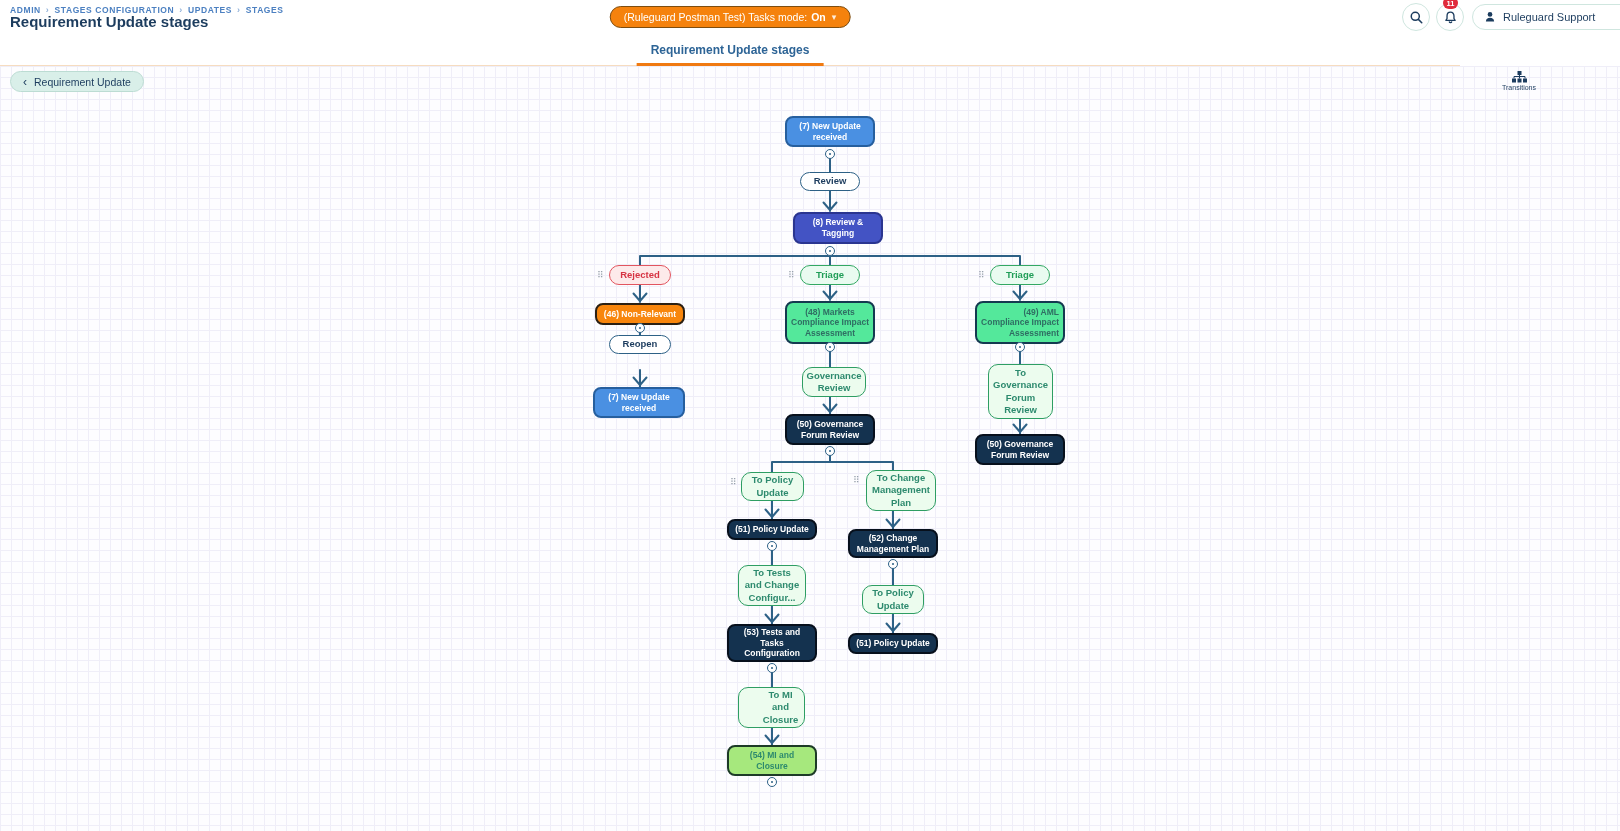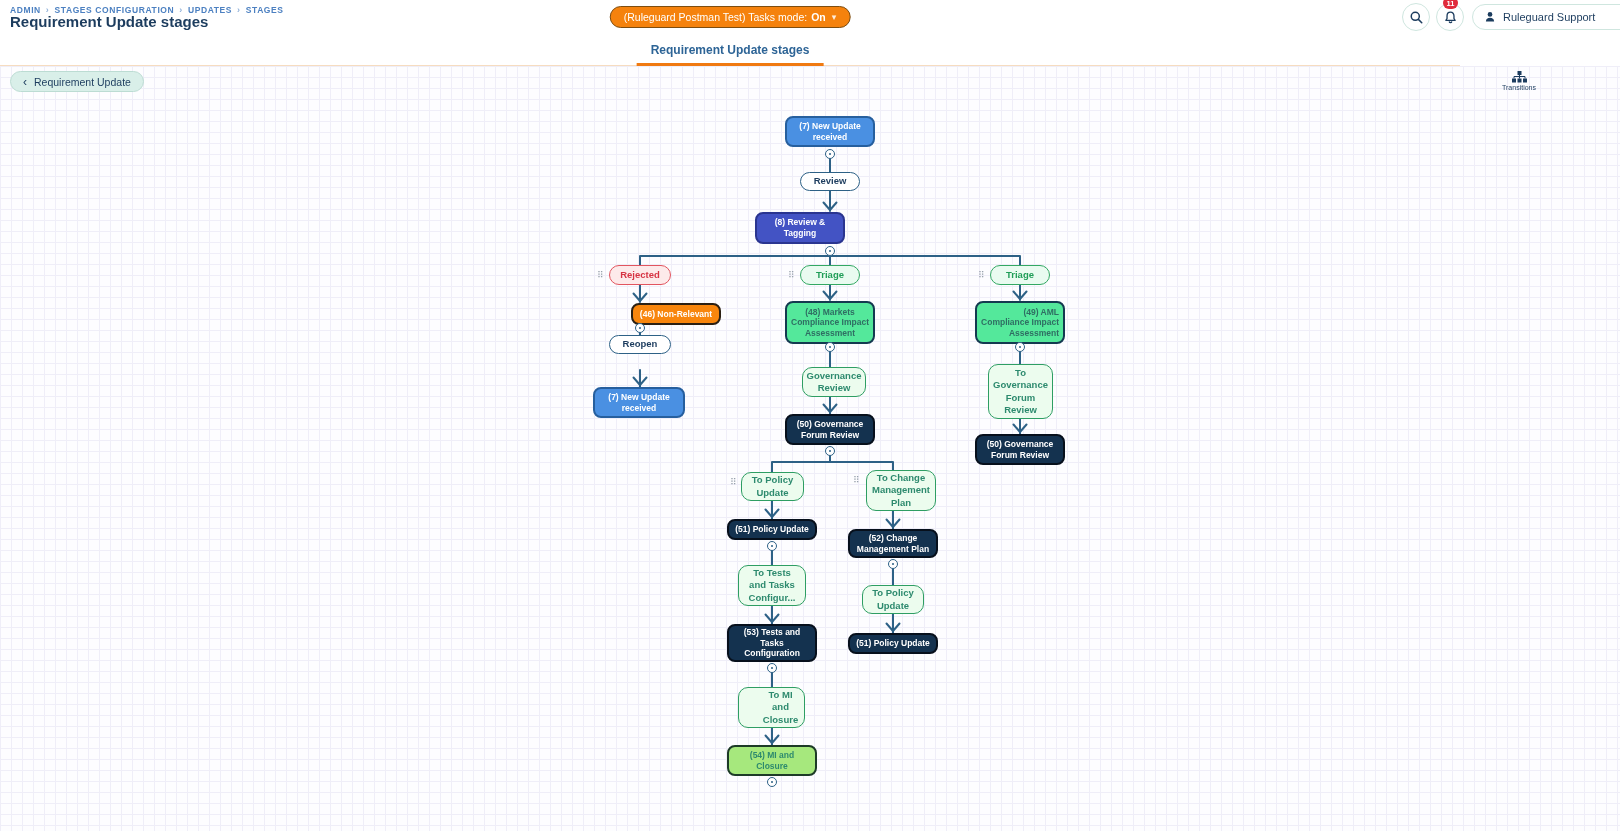--- a/index.html
+++ b/index.html
@@ -169,43 +169,43 @@
           <path d="M7.5 3.5 V5.5 M2 5.5 H13 M2 5.5 V7.5 M7.5 5.5 V7.5 M13 5.5 V7.5" fill="none"></path>
           <rect x="0.5" y="8" width="3" height="3"></rect>
           <rect x="6" y="8" width="3" height="3"></rect>
           <rect x="11.5" y="8" width="3" height="3"></rect>
         </g>
       </svg>
       <span class="lbl">Transitions</span>
     </div>
 
     <div class="node blue" style="left:785px; top:50px;  width:90px; height:31px;">(7) New Update received</div>
-    <div class="node indigo" style="left:755px; top:146px; width:90px; height:32px;">(8) Review &amp; Tagging</div>
-    <div class="node orange" style="left:631px; top:237px; width:90px; height:22px;">(46) Non-Relevant</div>
+    <div class="node indigo" style="left:793px; top:146px; width:90px; height:32px;">(8) Review &amp; Tagging</div>
+    <div class="node orange" style="left:595px; top:237px; width:90px; height:22px;">(46) Non-Relevant</div>
     <div class="node blue" style="left:593px; top:321px; width:92px; height:31px;">(7) New Update received</div>
     <div class="node mint" style="left:785px; top:235px; width:90px; height:43px;">(48) Markets Compliance Impact Assessment</div>
     <div class="node navy" style="left:785px; top:348px; width:90px; height:31px;">(50) Governance Forum Review</div>
     <div class="node mint" style="left:975px; top:235px; width:90px; height:43px;text-align:right;">(49) AML Compliance Impact Assessment</div>
     <div class="node navy" style="left:975px; top:368px; width:90px; height:31px;">(50) Governance Forum Review</div>
     <div class="node navy" style="left:727px; top:453px; width:90px; height:21px;">(51) Policy Update</div>
     <div class="node navy" style="left:848px; top:463px; width:90px; height:29px;">(52) Change Management Plan</div>
     <div class="node navy" style="left:727px; top:558px; width:90px; height:38px;">(53) Tests and Tasks Configuration</div>
     <div class="node navy" style="left:848px; top:567px; width:90px; height:21px;">(51) Policy Update</div>
     <div class="node lime" style="left:727px; top:679px; width:90px; height:31px;">(54) MI and Closure</div>
 
     <div class="tpill white" style="left:800px; top:106px; width:60px; height:19px;">Review</div>
     <div class="tpill red" style="left:609px; top:199px; width:62px; height:20px;">Rejected</div>
     <div class="tpill green" style="left:800px; top:199px; width:60px; height:20px;">Triage</div>
     <div class="tpill green" style="left:990px; top:199px; width:60px; height:20px;">Triage</div>
     <div class="tpill white" style="left:609px; top:269px; width:62px; height:19px;">Reopen</div>
     <div class="tpill lightgreen" style="left:802px; top:301px; width:64px; height:30px;">Governance Review</div>
     <div class="tpill lightgreen" style="left:988px; top:298px; width:65px; height:55px;">To Governance Forum Review</div>
     <div class="tpill lightgreen" style="left:741px; top:406px; width:63px; height:29px;">To Policy Update</div>
     <div class="tpill lightgreen" style="left:866px; top:404px; width:70px; height:41px;">To Change Management Plan</div>
-    <div class="tpill lightgreen" style="left:738px; top:499px; width:68px; height:41px;">To Tests and Tasks Configur...</div>
+    <div class="tpill lightgreen" style="left:738px; top:499px; width:68px; height:41px;">To Tests and Change Configur...</div>
     <div class="tpill lightgreen" style="left:862px; top:519px; width:62px; height:29px;">To Policy Update</div>
     <div class="tpill lightgreen" style="left:738px; top:621px; width:67px; height:41px;padding-left:23px;">To MI and Closure</div>
 
     <span class="handle" style="left:597px; top:205px;">⠿</span>
     <span class="handle" style="left:788px; top:205px;">⠿</span>
     <span class="handle" style="left:978px; top:205px;">⠿</span>
     <span class="handle" style="left:730px; top:412px;">⠿</span>
     <span class="handle" style="left:853px; top:410px;">⠿</span>
 
     <div class="port" style="left:825px;  top:83px;"></div>

